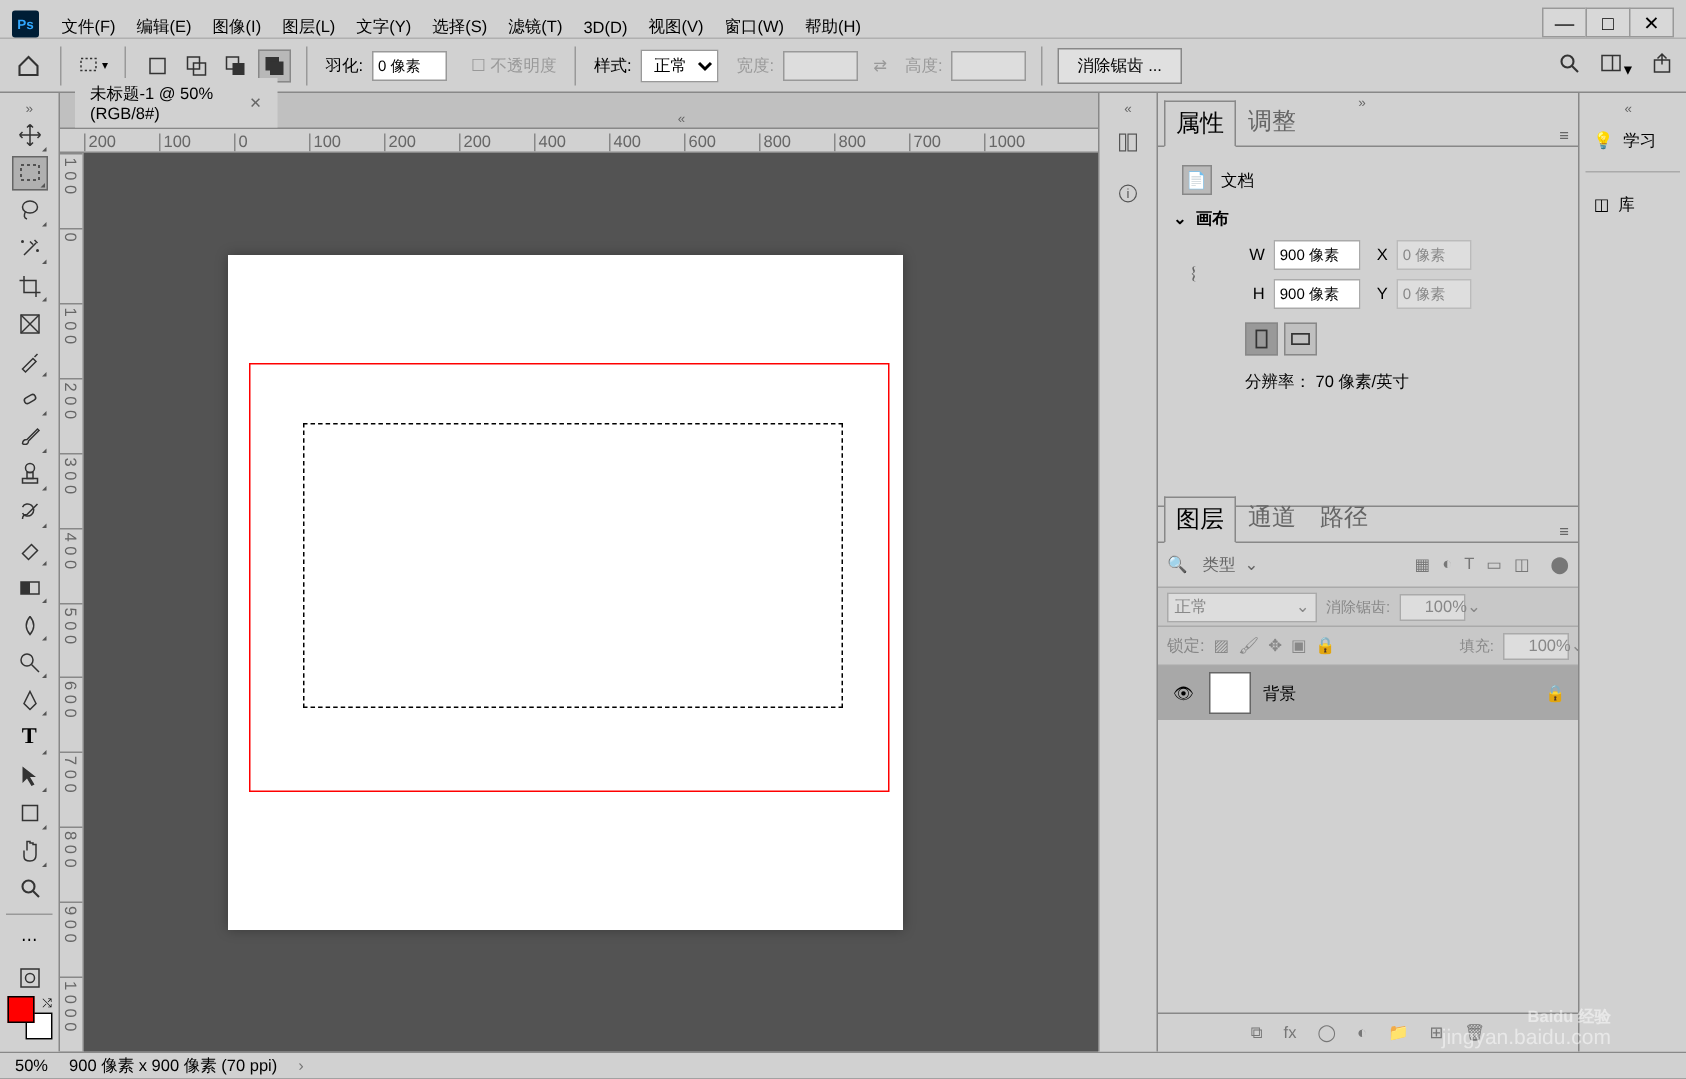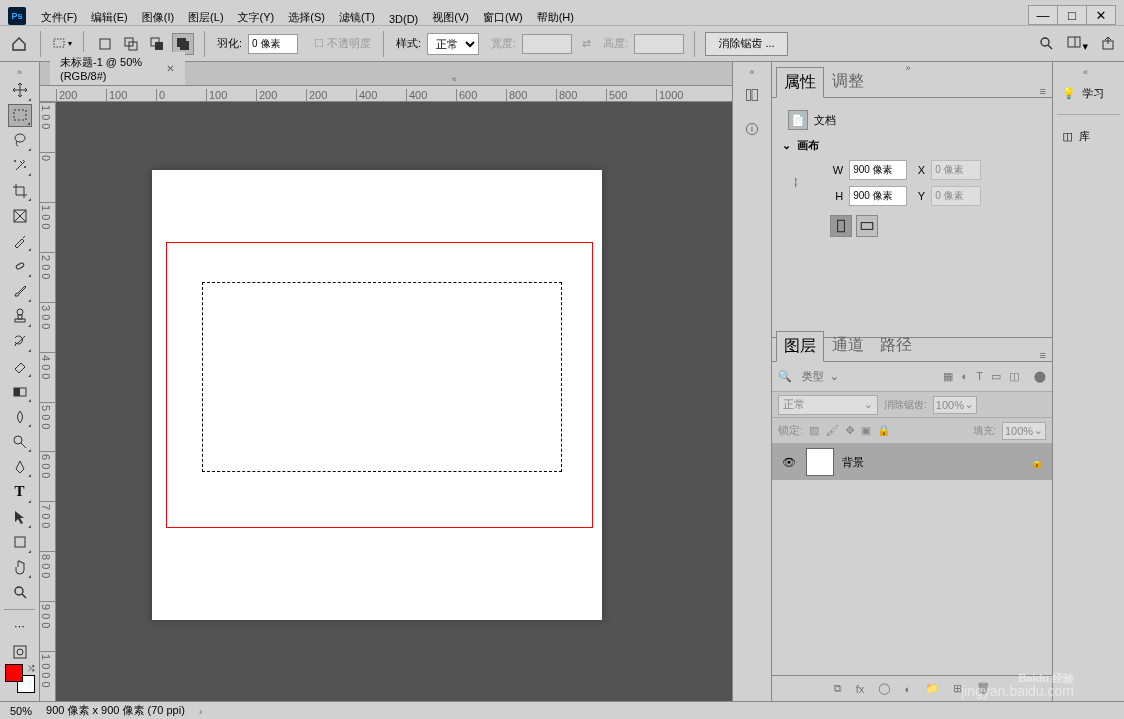--- a/index.html
+++ b/index.html
@@ -60,21 +60,21 @@
 .btn-sq{width:22px;height:22px;border:1px solid #888;background:#c0c0c0;display:flex;align-items:center;justify-content:center}
 .btn-sq.active{background:#999}
 .res-text{padding:4px 0 4px 50px;font-size:11px}
 .layers-panel{flex:1;display:flex;flex-direction:column}
 .layer-filter{height:30px;display:flex;align-items:center;padding:0 6px;gap:4px;border-bottom:1px solid #aaa}
 .filter-dd{display:flex;align-items:center;gap:6px;padding:2px 6px;color:#666}
 .filter-icons{margin-left:auto;display:flex;gap:8px;color:#777}
 .layer-opts{height:26px;display:flex;align-items:center;padding:0 6px;gap:6px;border-bottom:1px solid #aaa;background:#c8c8c8}
 .blend-dd{width:100px;height:20px;border:1px solid #aaa;background:#ddd;padding:0 4px;font-size:10px;color:#888;display:flex;align-items:center;justify-content:space-between}
 .opa-label{font-size:10px;color:#888}
-.opa-val{width:44px;height:18px;border:1px solid #aaa;background:#ddd;font-size:10px;padding:0 2px;display:flex;align-items:center;color:#888}
+.opa-val{width:44px;height:18px;border:1px solid #aaa;background:#ddd;font-size:10px;padding:0 16px;display:flex;align-items:center;color:#888}
 .lock-row{height:26px;display:flex;align-items:center;padding:0 6px;gap:6px;border-bottom:1px solid #aaa;background:#c8c8c8;font-size:10px;color:#888}
 .lock-icons{display:flex;gap:6px;color:#888}
 .layer-list{flex:1;background:#d1d1d1}
 .layer-item{height:36px;background:#a8a8a8;display:flex;align-items:center;padding:0 8px;gap:8px}
 .eye{width:18px;height:18px;display:flex;align-items:center;justify-content:center}
 .thumb{width:28px;height:28px;background:#fff;border:1px solid #666}
 .layer-name{font-size:11px;flex:1}
 .lock-ic{font-size:11px;color:#444}
 .layer-bottom{height:26px;border-top:1px solid #888;display:flex;align-items:center;justify-content:center;gap:14px;color:#777}
 .far-right{width:72px;background:#d1d1d1;border-left:1px solid #888;display:flex;flex-direction:column;align-items:center;padding-top:4px}
@@ -339,21 +339,21 @@
           <span>100</span>
           <span>0</span>
           <span>100</span>
           <span>200</span>
           <span>200</span>
           <span>400</span>
           <span>400</span>
           <span>600</span>
           <span>800</span>
           <span>800</span>
-          <span>500</span>
+          <span>700</span>
           <span>1000</span>
       </div>
       <div class="ruler-v">
         <span>1 0 0</span>
           <span>0</span>
           <span>1 0 0</span>
           <span>2 0 0</span>
           <span>3 0 0</span>
           <span>4 0 0</span>
           <span>5 0 0</span>
@@ -425,20 +425,21 @@
             <svg viewBox="0 0 14 14">
               <rect x="4" y="2" width="6" height="10" fill="none" stroke="#333"></rect>
             </svg>
           </div>
         <div class="btn-sq">
             <svg viewBox="0 0 14 14">
               <rect x="2" y="4" width="10" height="6" fill="none" stroke="#333"></rect>
             </svg>
           </div>
       </div>
+      <div class="res-text">分辨率： 70 像素/英寸</div>
     </div>
 
     <div class="panel-tabs">
       <div class="ptab active">图层</div>
       <div class="ptab">通道</div>
       <div class="ptab">路径</div>
       <div class="panel-menu">≡</div>
     </div>
     <div class="layers-panel">
       <div class="layer-filter">

